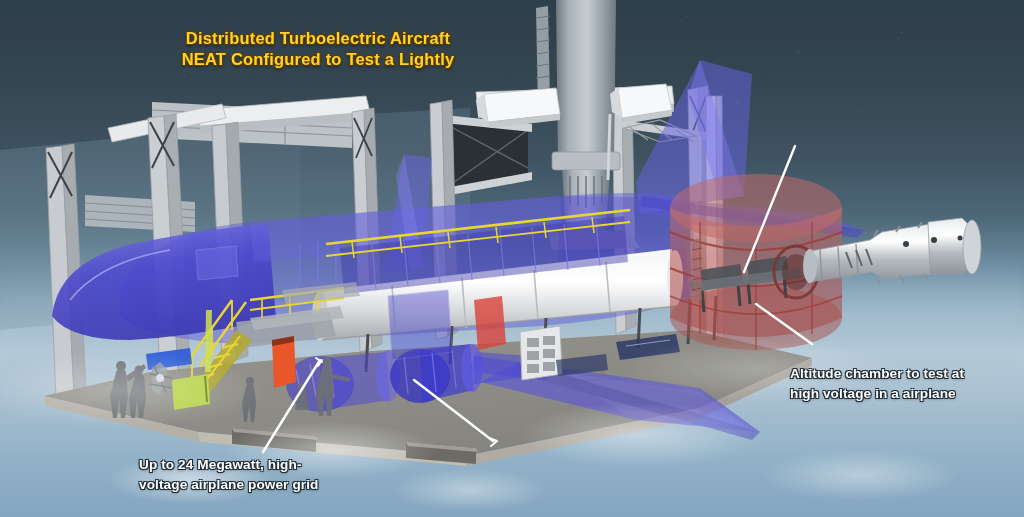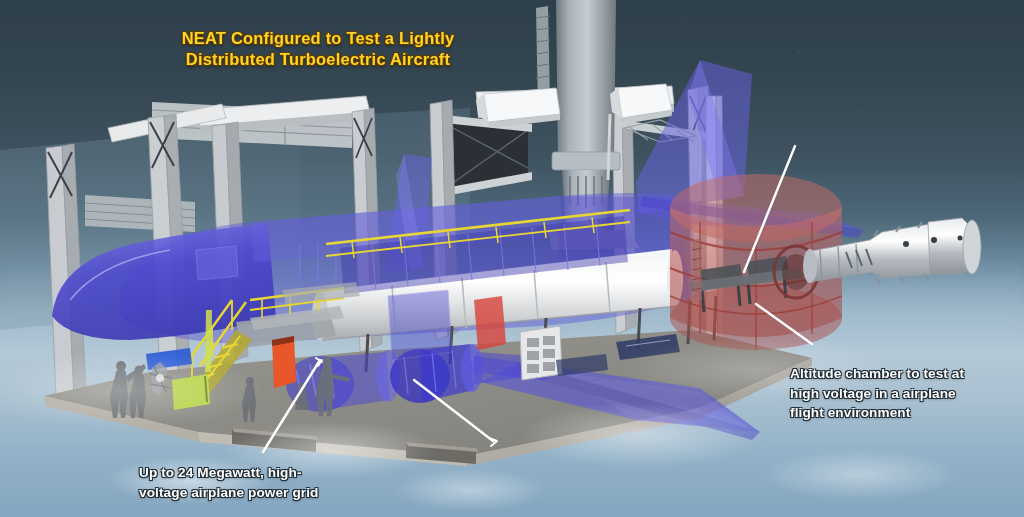--- a/index.html
+++ b/index.html
@@ -68,21 +68,21 @@
     position:absolute;color:#ffffff;font-weight:bold;font-size:13.6px;line-height:19.5px;
     letter-spacing:.1px;
     text-shadow:
       -1px -1px 0 #1e2a33, 1px -1px 0 #1e2a33, -1px 1px 0 #1e2a33, 1px 1px 0 #1e2a33,
       0 1px 3px rgba(0,0,0,.6);
     pointer-events:none;
   }
   #co-motor{left:769px;top:86px;width:252px;}
   #co-chamber{left:790px;top:364px;width:230px;}
   #co-turbofan{left:497px;top:438px;width:300px;}
-  #co-grid{left:139px;top:455px;width:218px;margin-top:8px;}
+  #co-grid{left:139px;top:455px;width:218px;}
 </style>
 </head>
 <body>
 
 <div id="stage">
 
   <div class="stars"></div>
   <div class="haze"></div>
 
   <svg class="scene" viewBox="0 0 1024 517">
@@ -449,29 +449,28 @@
 
       <path d="M316,358 L322,362 M318,366 L322,360" stroke-width="2"></path>
 
       <path d="M497,441 L489,438 M497,441 L491,446" stroke-width="2"></path>
     </g>
   </svg>
 
   <div class="clouds"></div>
 
   <div class="title">
+    <div>Distributed Turboelectric Aircraft</div>
     <div>NEAT Configured to Test a Lightly</div>
-    <div>Distributed Turboelectric Aircraft</div>
   </div>
 
 
   <div class="callout" id="co-chamber">
     <div>Altitude chamber to test at</div>
     <div>high voltage in a  airplane</div>
-    <div>flight environment</div>
   </div>
 
 
   <div class="callout" id="co-grid">
     <div>Up to 24 Megawatt, high-</div>
     <div>voltage airplane power grid</div>
   </div>
 
 </div>
 

